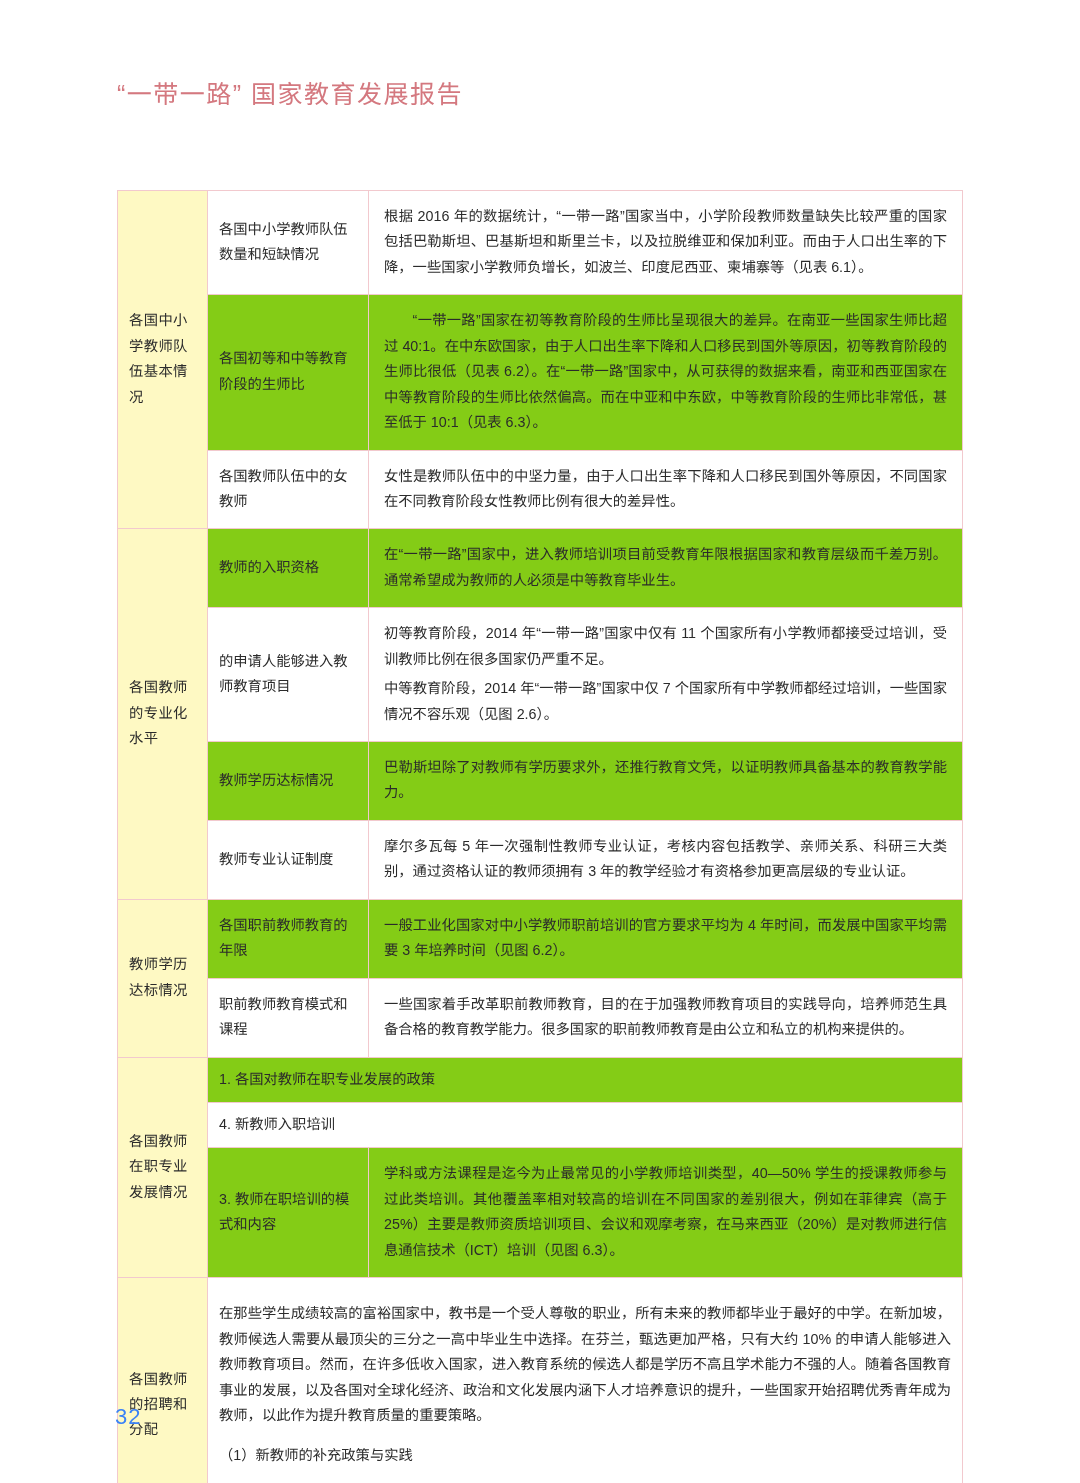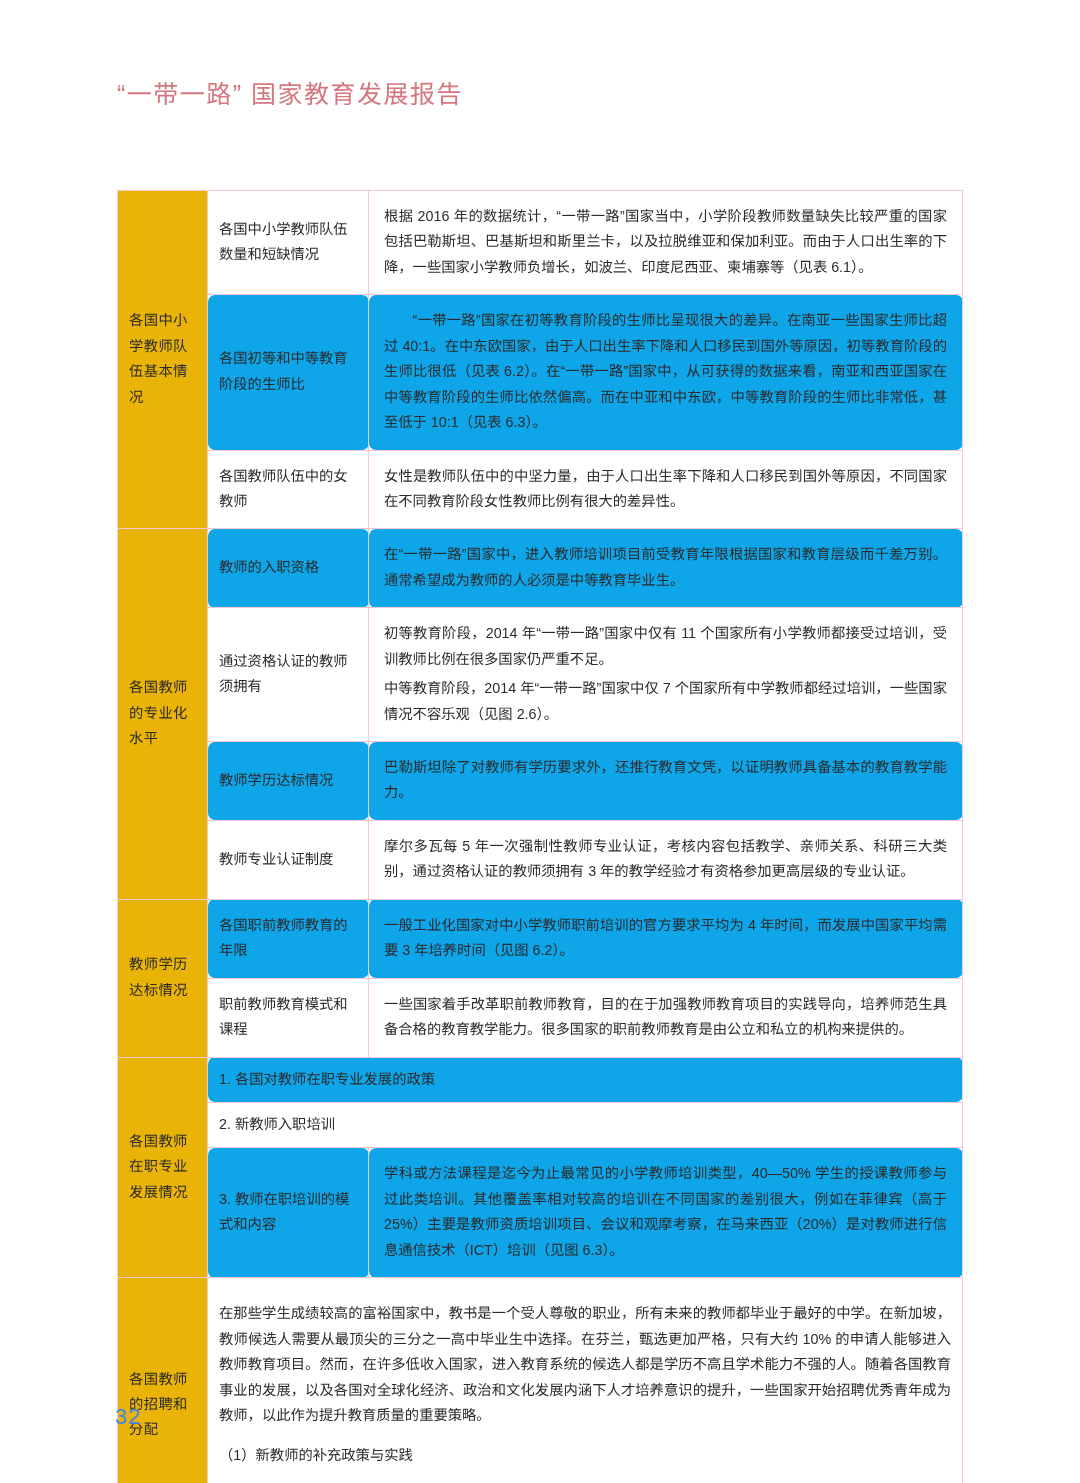--- a/index.html
+++ b/index.html
@@ -56,21 +56,21 @@
     color: #2b2b2b;
     box-sizing: border-box;
   }
 
   col.c-cat  { width: 90px; }
   col.c-sub  { width: 161px; }
   col.c-body { width: 594px; }
 
   
   td.cat-cell {
-    background: #eab308;
+    background: #fef9c3;
     color: #dd8a92;
     font-size: 17.5px;
     line-height: 1.42;
     letter-spacing: 0.4px;
     text-align: left;
     padding: 8px 6px 8px 7px;
     vertical-align: middle;
   }
 
   
@@ -92,22 +92,21 @@
   }
   td.body-cell p + p {
     margin-top: 0px;
   }
   .indent2 { text-indent: 2em; }
 
   
   tr.tint td.sub-cell,
   tr.tint td.body-cell,
   td.tint {
-    background: #0ea5e9;
-    border-radius: 7px;
+    background: #84cc16;
   }
   tr.plain td.sub-cell,
   tr.plain td.body-cell,
   td.plain {
     background: #ffffff;
   }
 
   
   td.span-cell {
     font-size: 14.3px;
@@ -167,21 +166,21 @@
             </td>
           </tr>
           <tr class="tint">
             <td class="cat-cell" rowspan="4">各国教师的专业化水平</td>
             <td class="sub-cell tint">教师的入职资格</td>
             <td class="body-cell tint">
               <p>在“一带一路”国家中，进入教师培训项目前受教育年限根据国家和教育层级而千差万别。通常希望成为教师的人必须是中等教育毕业生。</p>
             </td>
           </tr>
           <tr class="plain">
-            <td class="sub-cell plain">通过资格认证的教师须拥有</td>
+            <td class="sub-cell plain">的申请人能够进入教师教育项目</td>
             <td class="body-cell plain">
               <p>初等教育阶段，2014 年“一带一路”国家中仅有 11 个国家所有小学教师都接受过培训，受训教师比例在很多国家仍严重不足。</p>
               <p>中等教育阶段，2014 年“一带一路”国家中仅 7 个国家所有中学教师都经过培训，一些国家情况不容乐观（见图 2.6）。</p>
             </td>
           </tr>
           <tr class="tint">
             <td class="sub-cell tint">教师学历达标情况</td>
             <td class="body-cell tint">
               <p>巴勒斯坦除了对教师有学历要求外，还推行教育文凭，以证明教师具备基本的教育教学能力。</p>
             </td>
@@ -203,21 +202,21 @@
             <td class="sub-cell plain">职前教师教育模式和课程</td>
             <td class="body-cell plain">
               <p>一些国家着手改革职前教师教育，目的在于加强教师教育项目的实践导向，培养师范生具备合格的教育教学能力。很多国家的职前教师教育是由公立和私立的机构来提供的。</p>
             </td>
           </tr>
           <tr class="tint">
             <td class="cat-cell" rowspan="3">各国教师在职专业发展情况</td>
             <td class="span-cell tint" colspan="2">1. 各国对教师在职专业发展的政策</td>
           </tr>
           <tr class="plain">
-            <td class="span-cell plain" colspan="2">2. 新教师入职培训</td>
+            <td class="span-cell plain" colspan="2">4. 新教师入职培训</td>
           </tr>
           <tr class="tint">
             <td class="sub-cell tint">3. 教师在职培训的模式和内容</td>
             <td class="body-cell tint">
               <p>学科或方法课程是迄今为止最常见的小学教师培训类型，40—50% 学生的授课教师参与过此类培训。其他覆盖率相对较高的培训在不同国家的差别很大，例如在菲律宾（高于 25%）主要是教师资质培训项目、会议和观摩考察，在马来西亚（20%）是对教师进行信息通信技术（ICT）培训（见图 6.3）。</p>
             </td>
           </tr>
           <tr class="plain">
             <td class="cat-cell" rowspan="1">各国教师的招聘和分配</td>
             <td class="full-cell plain" colspan="2">

